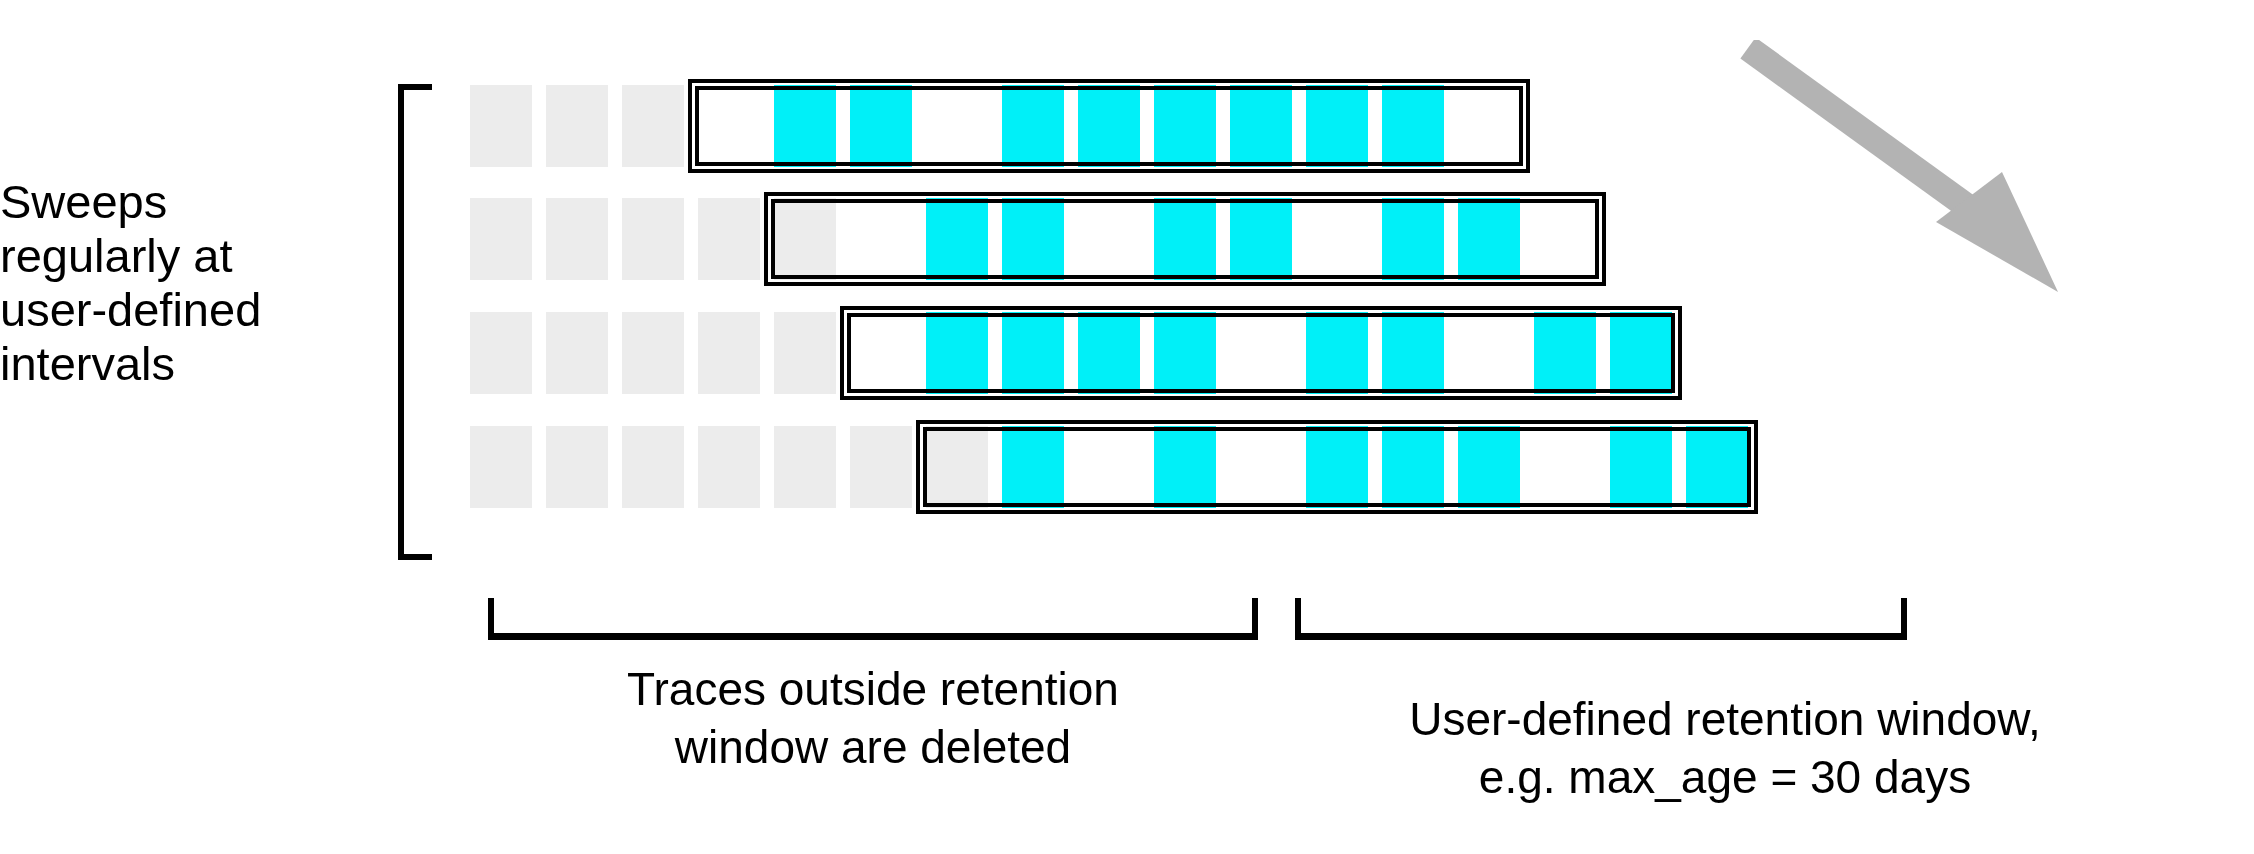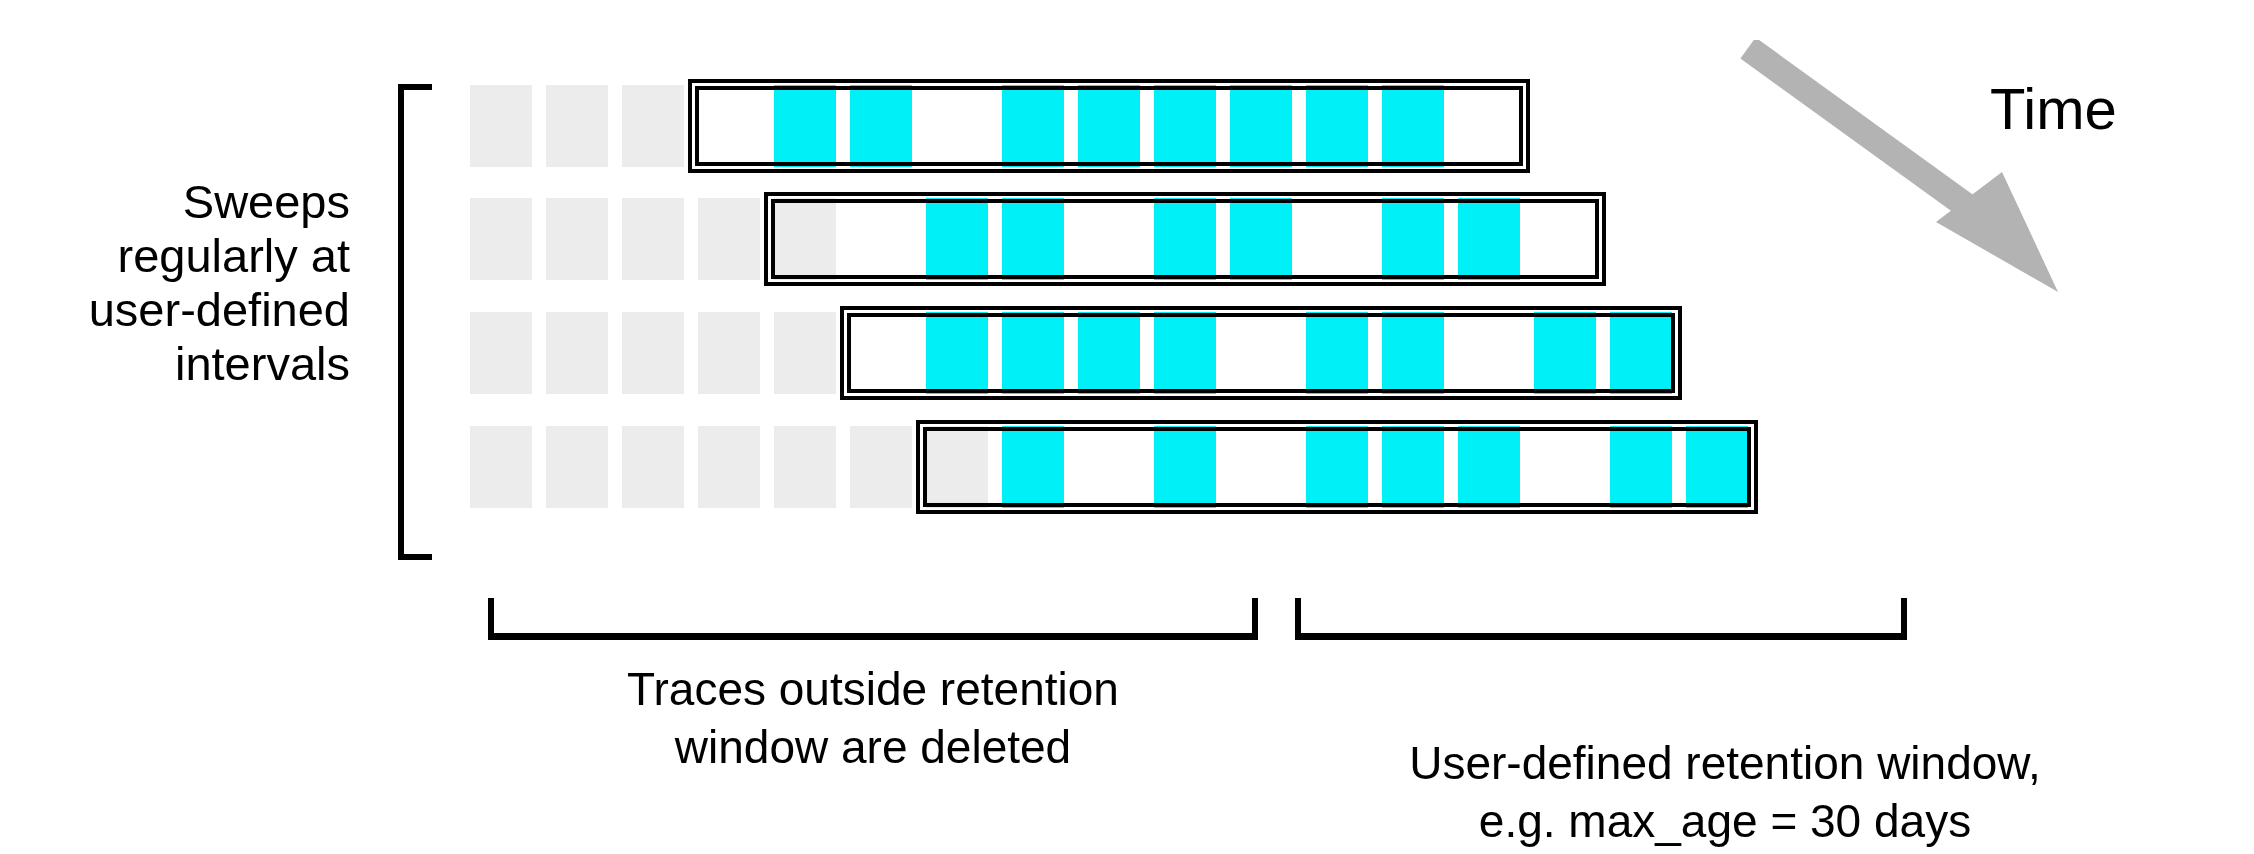--- a/index.html
+++ b/index.html
@@ -10,21 +10,21 @@
     overflow:hidden;
     position:relative;
   }
   #stage{position:absolute;left:0;top:0;width:2254px;height:854px;}
 
   
   #left-caption{
     position:absolute;
     left:0px; top:175px;
     width:350px;
-    text-align:right;
+    text-align:left;
     font-size:47px;
     line-height:54px;
     color:#000;
     white-space:pre-line;
   }
 
   
   #left-bracket{
     position:absolute;
     left:398px; top:84px;
@@ -182,24 +182,23 @@
           <div class="cell cyan" style="width: 62px; margin-right: 14px;"></div>
         </div>
         <div class="retbox" style="left: 446px; width: 842px;"></div>
       </div>
     </div>
 
   <svg id="time-arrow" viewBox="0 0 360 270" xmlns="http://www.w3.org/2000/svg">
     <line x1="8" y1="8" x2="268" y2="196" stroke="#B3B3B3" stroke-width="26" stroke-linecap="butt"></line>
     <polygon points="196,182 318,252 262,132" fill="#B3B3B3"></polygon>
   </svg>
-  <div id="time-label">Time</div>
 
   <div id="brackets-container">
       <div class="bbracket" style="left: 488px; top: 598px; width: 770px;"></div>
       <div class="bcaption" style="left: 468px; top: 660px; width: 810px;">Traces outside retention
 window are deleted</div>
       <div class="bbracket" style="left: 1295px; top: 598px; width: 612px;"></div>
-      <div class="bcaption" style="left: 1270px; top: 690px; width: 910px; margin-top: 44px;">User-defined retention window,
+      <div class="bcaption" style="left: 1270px; top: 690px; width: 910px;">User-defined retention window,
 e.g. max_age = 30 days</div>
     </div>
 
 </div>
 
 </body></html>

